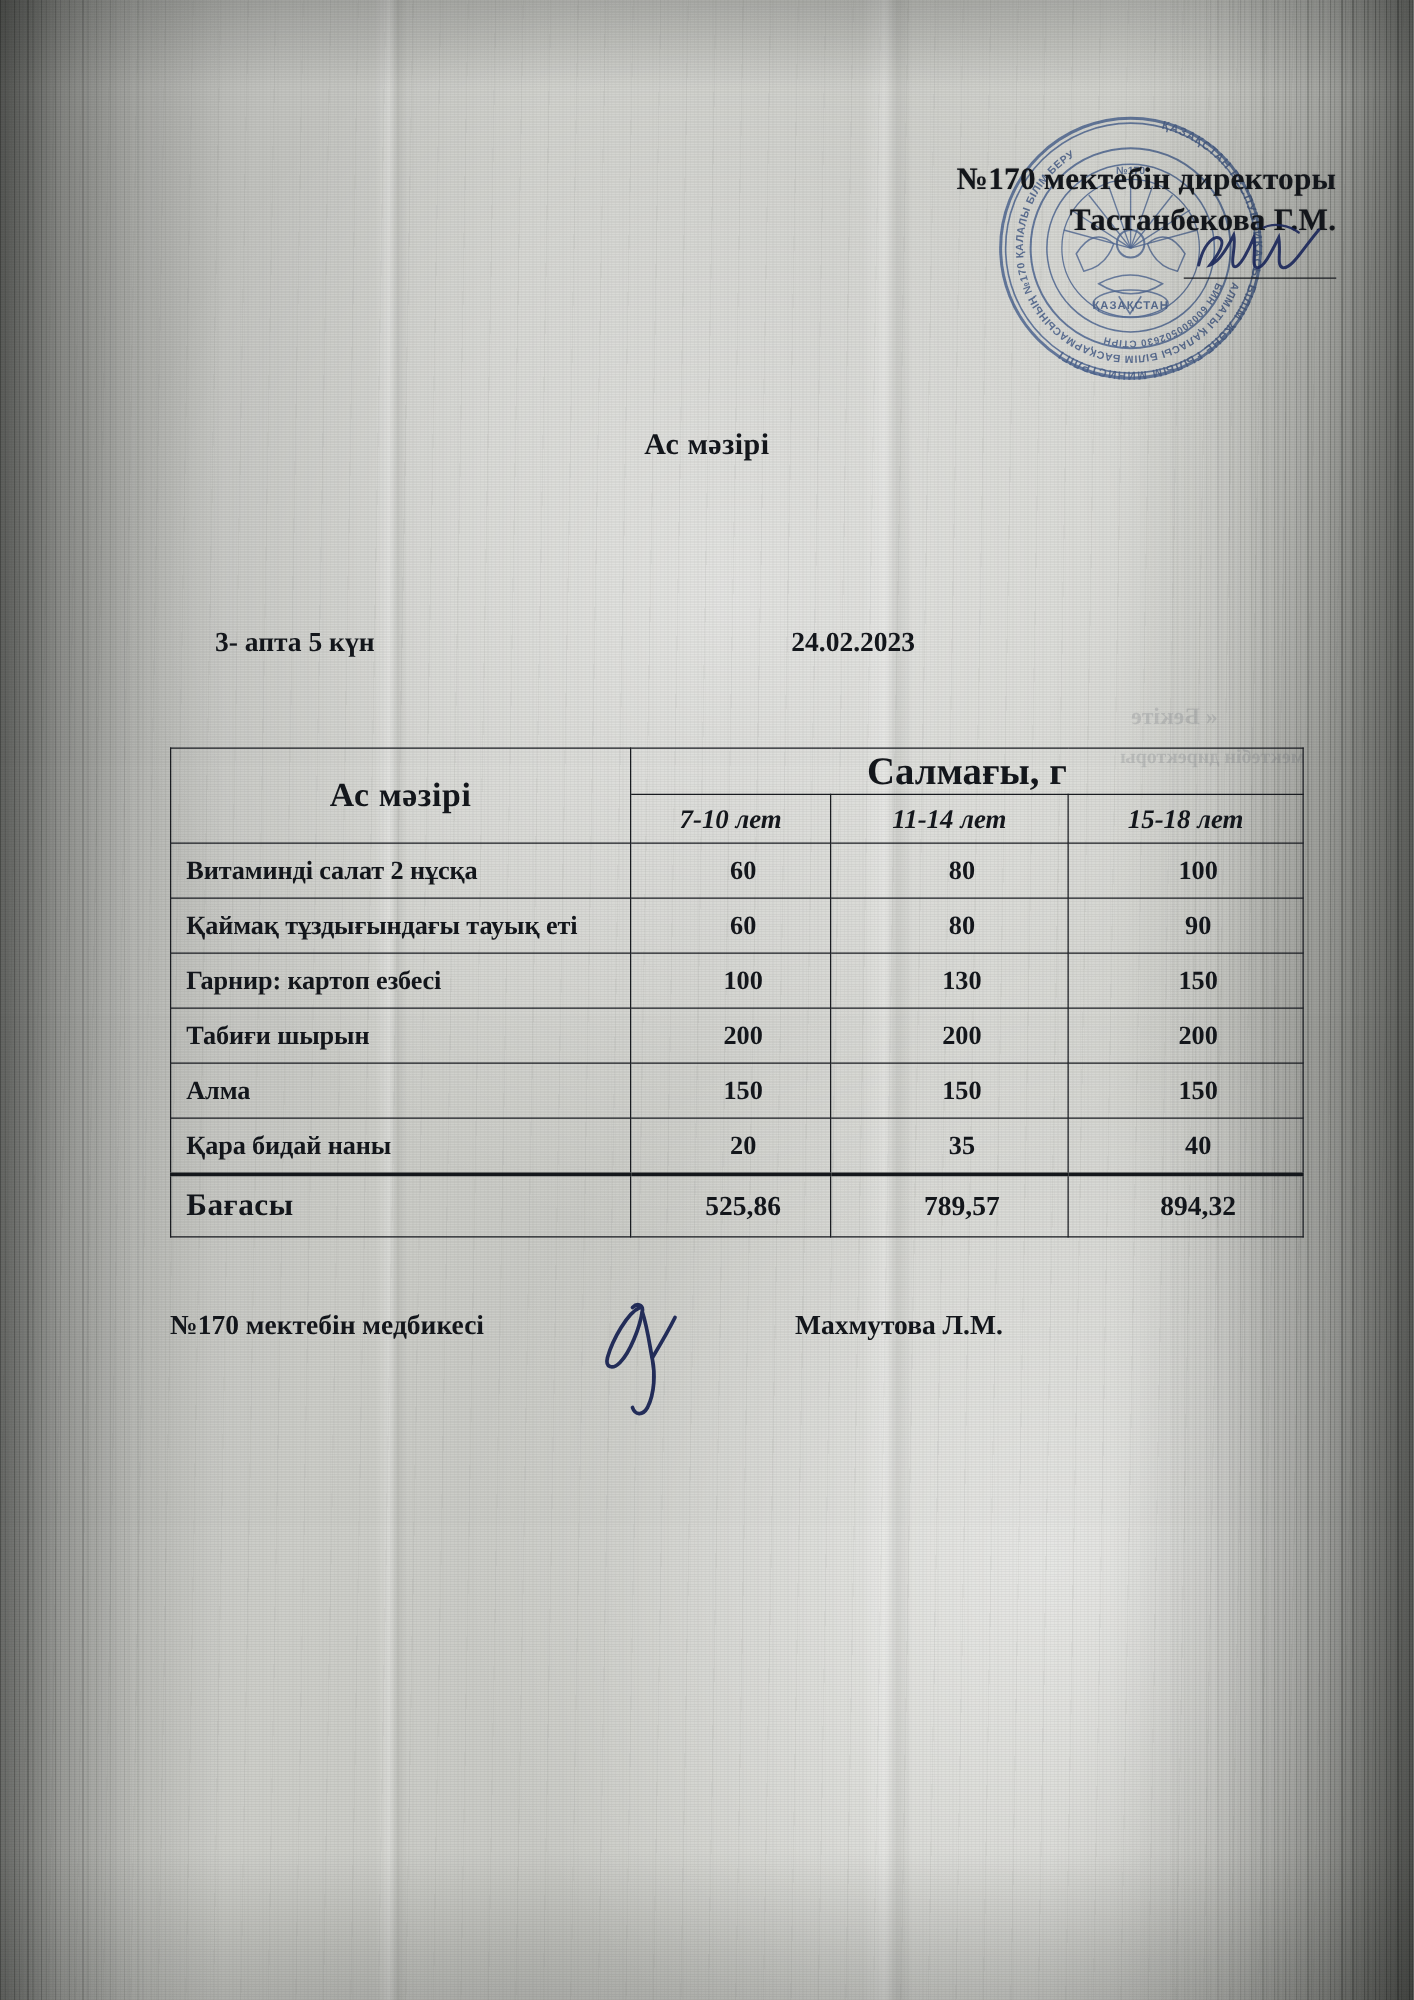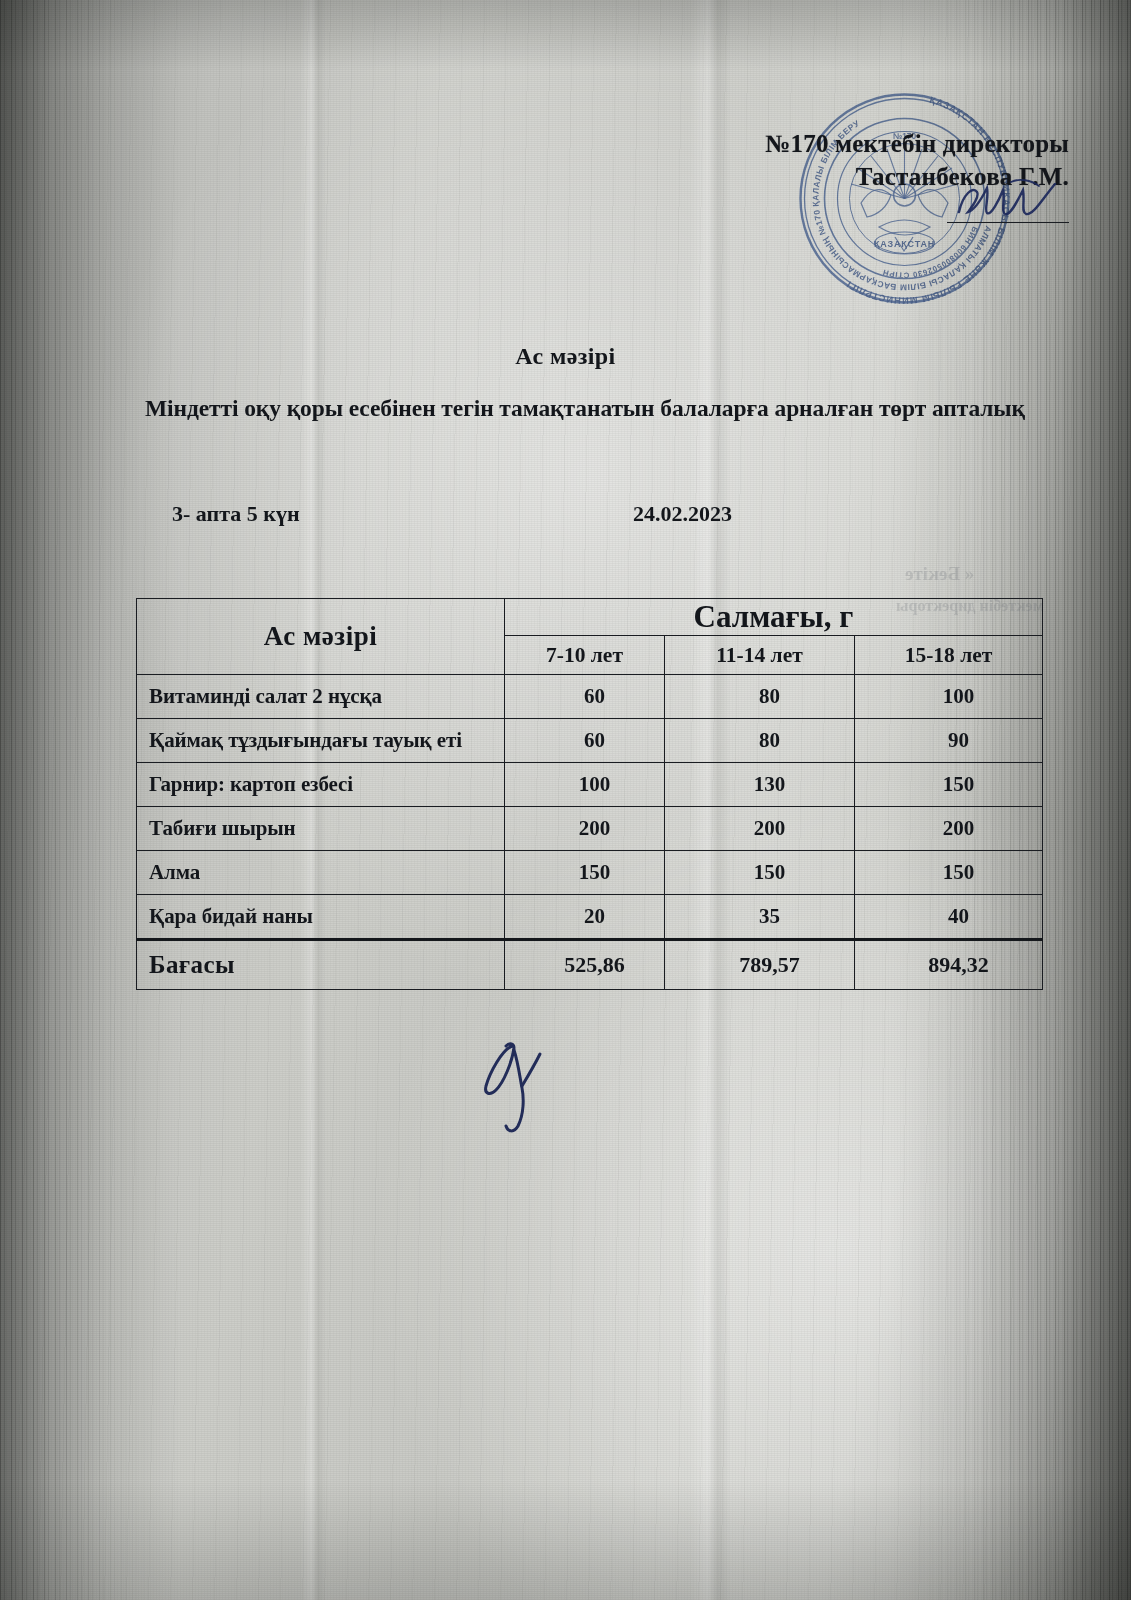--- a/index.html
+++ b/index.html
@@ -214,20 +214,21 @@
   .menu-table th.weight-head {
     height: 36px;
     font-size: 31px;
     vertical-align: middle;
   }
   .menu-table th.age-head {
     height: 38px;
     font-size: 21.5px;
     text-align: center;
     vertical-align: middle;
+    font-style: italic;
   }
   .menu-table td.dish {
     height: 43px;
     text-align: left;
     padding-left: 12px;
     font-size: 21px;
     letter-spacing: -0.1px;
   }
   .menu-table td.val {
     height: 43px;
@@ -345,21 +346,20 @@
 
     <svg class="dir-signature" viewBox="0 0 110 58">
       <g fill="none" stroke="#1e2a5e" stroke-width="2.4" stroke-linecap="round">
         <path d="M6,40 C10,22 20,14 24,20 C27,25 18,36 15,40 C22,38 30,24 34,16 C36,26 31,38 34,41 C38,44 46,28 50,18 C52,28 48,40 52,42 C57,44 64,30 70,18 C72,30 68,40 73,42 C80,44 90,26 102,12"></path>
         <path d="M58,10 C66,6 78,8 86,14" stroke-width="1.8"></path>
       </g>
     </svg>
 
     <div class="doc-title">Ас  мәзірі</div>
     <div class="subtitle">
-      <span class="l1">Міндетті оқу қоры есебінен  тегін тамақтанатын балаларға арналған төрт  апталық</span>
     </div>
     <div class="meta-row">
       <span>3- апта  5 күн</span>
       <span>24.02.2023</span>
     </div>
 
     <div class="ghost g1">« Бекіте</div>
     <div class="ghost g2">мектебін директоры</div>
 
     <table class="menu-table">
@@ -420,20 +420,24 @@
         <tr class="total">
           <td class="dish">Бағасы</td>
           <td class="val">525,86</td>
           <td class="val">789,57</td>
           <td class="val">894,32</td>
         </tr>
       </tbody>
     </table>
 
     <div class="footer">
+      <div class="frow">
+        <span class="role">№170 мектебін медбикесі</span>
+        <span class="person">Махмутова Л.М.</span>
+      </div>
     </div>
 
     <svg class="nurse-signature" viewBox="0 0 110 110">
       <g fill="none" stroke="#1b2656" stroke-width="3" stroke-linecap="round">
         <path d="M44,18 C34,22 22,44 18,58 C16,66 22,68 28,62 C36,54 44,34 46,20 C46,16 42,14 38,18"></path>
         <path d="M46,22 C50,34 52,50 54,60 C56,70 56,86 50,98 C46,105 40,104 38,98"></path>
         <path d="M54,58 C60,48 68,34 72,26"></path>
       </g>
     </svg>
 

